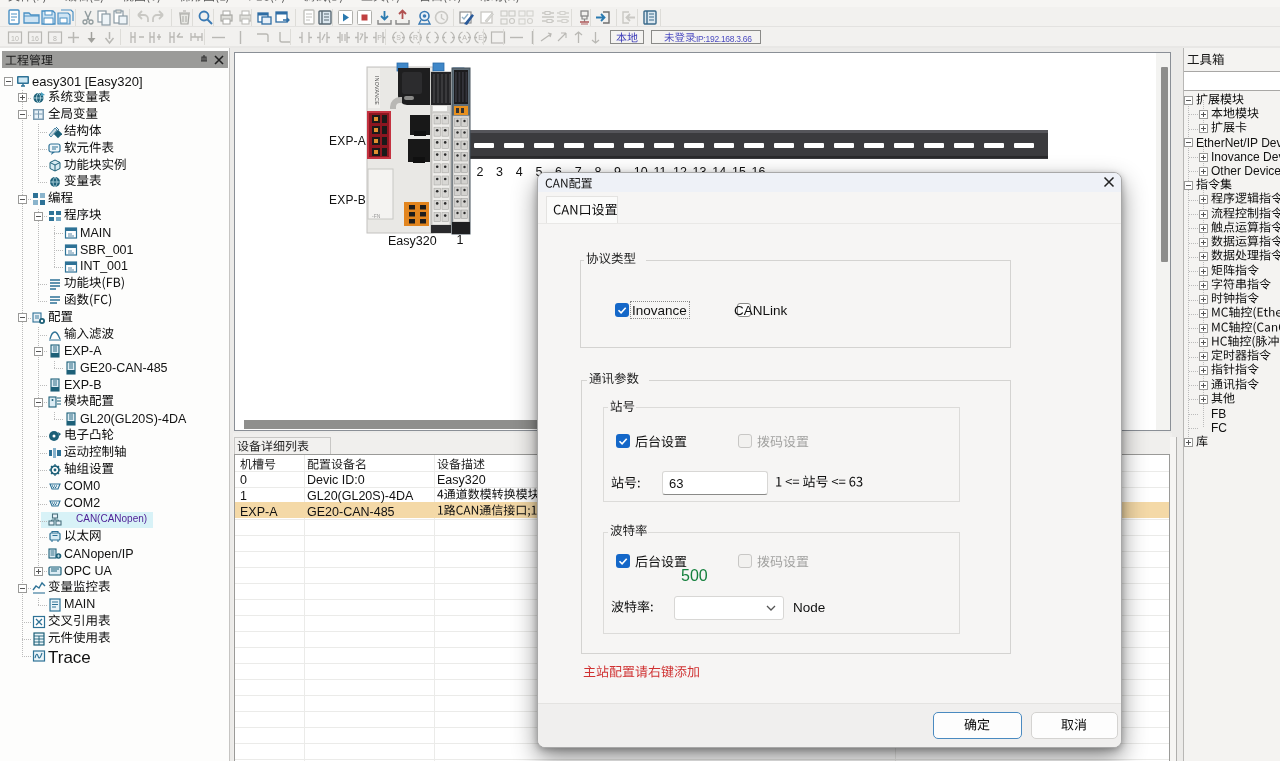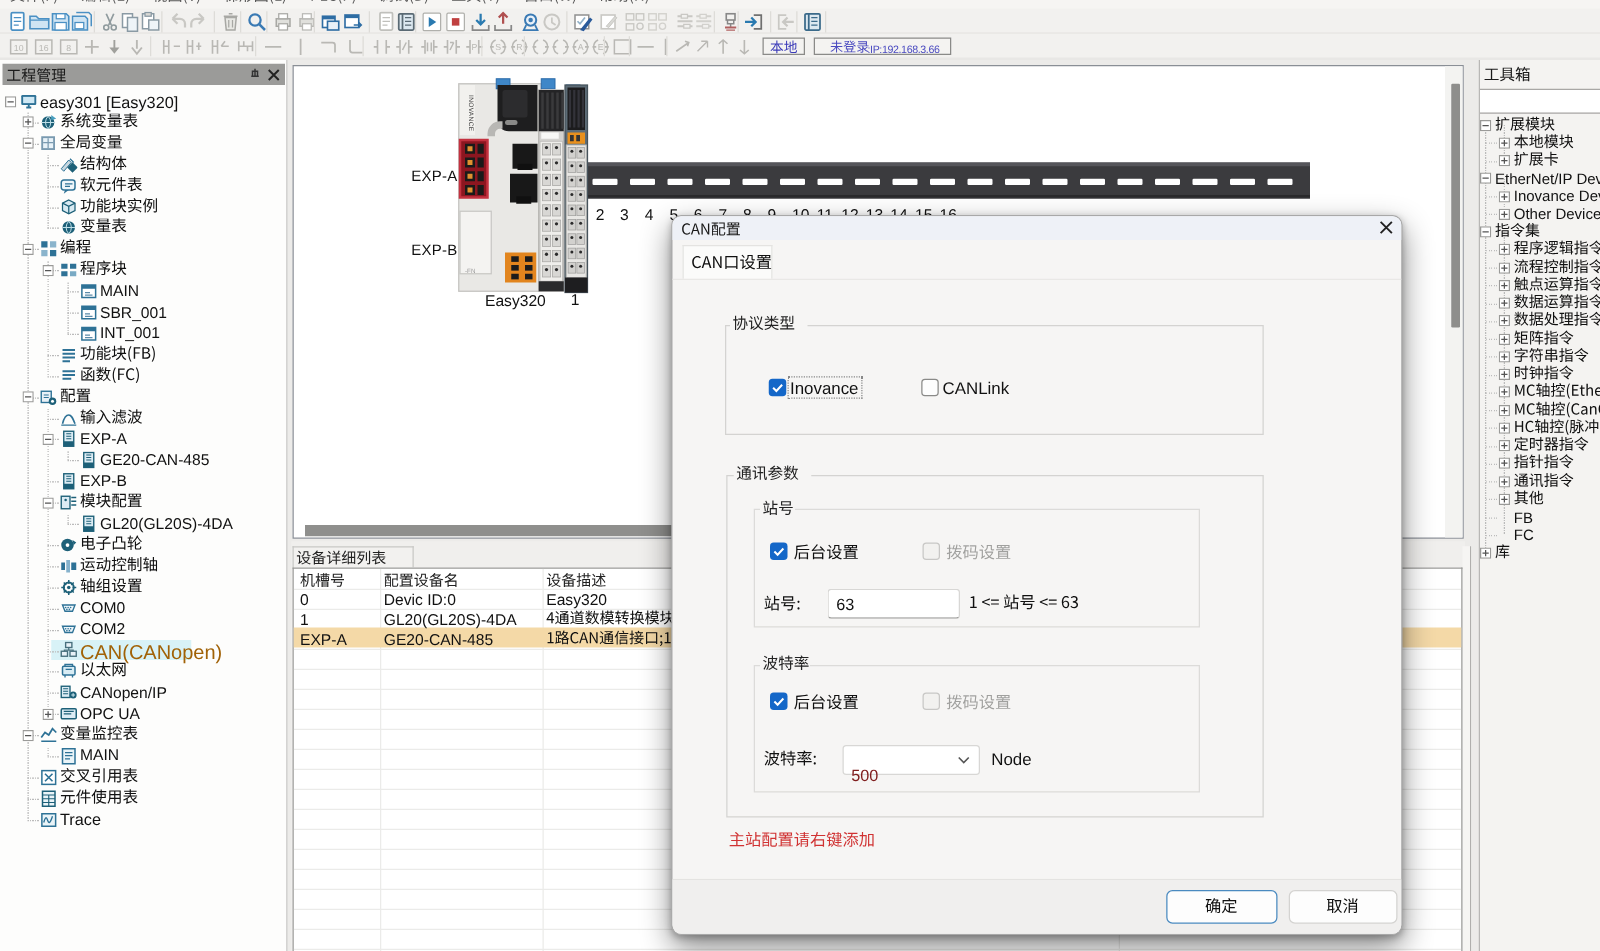--- a/index.html
+++ b/index.html
@@ -745,21 +745,21 @@
     <path d="M4.5 6h.01M6.5 6h.01M8.5 6h.01M5.5 7.5h.01M7.5 7.5h.01" stroke="#2e7296" stroke-width="1.3" stroke-linecap="round"></path>
   </svg>
 <div style="position:absolute;left:64px;top:496.04999999999995px;font-size:12.5px;color:#111;white-space:nowrap;line-height:1.2;">COM2</div>
 <div style="position:absolute;left:38px;top:520.5px;width:10px;height:1px;background-image:repeating-linear-gradient(90deg,#bbb 0 1px,transparent 1px 2px)"></div>
 <svg style="position:absolute;left:48px;top:513.45px" width="14" height="14" viewBox="0 0 14 14">
     <rect x="4.5" y="1" width="5" height="4" fill="#e8f2f8" stroke="#48707e" stroke-width="1.1"></rect>
     <rect x="1" y="8" width="5" height="4" fill="#e8f2f8" stroke="#48707e" stroke-width="1.1"></rect>
     <rect x="8" y="8" width="5" height="4" fill="#e8f2f8" stroke="#48707e" stroke-width="1.1"></rect>
     <path d="M7 5v2M3.5 8V7h7v1" stroke="#48707e" stroke-width="1" fill="none"></path>
   </svg>
-<div style="position:absolute;left:64px;top:512.95px;font-size:16px;color:#a16207;white-space:nowrap;line-height:1.2;">CAN(CANopen)</div>
+<div style="position:absolute;left:76px;top:512.95px;font-size:10px;color:#4c1d95;white-space:nowrap;line-height:1.2;">CAN(CANopen)</div>
 <div style="position:absolute;left:38px;top:537.3px;width:10px;height:1px;background-image:repeating-linear-gradient(90deg,#bbb 0 1px,transparent 1px 2px)"></div>
 <svg style="position:absolute;left:48px;top:530.3499999999999px" width="14" height="14" viewBox="0 0 14 14">
     <rect x="2" y="3" width="10" height="7" rx="1" fill="#d8ecf4" stroke="#2e7296" stroke-width="1.2"></rect>
     <path d="M4 3V1.5h6V3M4 10v2M10 10v2" stroke="#2e7296" stroke-width="1.1" fill="none"></path>
     <path d="M4.5 5.5h5" stroke="#2e7296" stroke-width="1"></path>
   </svg>
 <svg style="position:absolute;left:64.0px;top:529.3px;overflow:visible;" width="37.5" height="16.2">
     <g transform="translate(0,11.00) scale(0.01250,-0.01250)" fill="#111">
       <use href="#g4EE5" x="0"></use>
       <use href="#g592A" x="1000"></use>
@@ -835,21 +835,21 @@
       <use href="#g4F7F" x="2000"></use>
       <use href="#g7528" x="3000"></use>
       <use href="#g8868" x="4000"></use>
     </g>
   </svg>
 <div style="position:absolute;left:22px;top:655.6px;width:10px;height:1px;background-image:repeating-linear-gradient(90deg,#bbb 0 1px,transparent 1px 2px)"></div>
 <svg style="position:absolute;left:32px;top:648.6499999999999px" width="14" height="14" viewBox="0 0 14 14">
     <rect x="1.5" y="2" width="11" height="10" fill="#eaf4f8" stroke="#2e7296" stroke-width="1.2"></rect>
     <path d="M3 9c1-4 2-5 3-2s2 3 4-3" fill="none" stroke="#2e7296" stroke-width="1.1"></path>
   </svg>
-<div style="position:absolute;left:48px;top:648.1499999999999px;font-size:13px;color:#111;white-space:nowrap;line-height:1.2;">Trace</div>
+<div style="position:absolute;left:48px;top:648.1499999999999px;font-size:17px;color:#111;white-space:nowrap;line-height:1.2;">Trace</div>
 <div style="position:absolute;left:234px;top:51.5px;width:937px;height:379.5px;background:#fff;border:1px solid #8a8f96;"></div>
 <div style="position:absolute;left:1156px;top:53px;width:14px;height:377px;background:#f3f3f1;"></div>
 <div style="position:absolute;left:1161px;top:67px;width:7px;height:195px;background:#8e8e8c;border-radius:1px;"></div>
 <div style="position:absolute;left:244px;top:419.5px;width:440px;height:9.5px;background:#8f8f8d;"></div>
 <svg style="position:absolute;left:328px;top:58px" width="725" height="192" viewBox="0 0 725 192">
     <rect x="138" y="72" width="582" height="29" fill="#3b3b3e"></rect>
     <rect x="138" y="72" width="582" height="3" fill="#55555a"></rect>
     <rect x="138" y="98" width="582" height="2" fill="#2a2a2c"></rect>
     <rect x="146" y="85" width="20" height="5" rx="1" fill="#fff"></rect>
     <rect x="176" y="85" width="20" height="5" rx="1" fill="#fff"></rect>
@@ -1499,21 +1499,21 @@
       <use href="#g578B" x="3000"></use>
     </g>
   </svg>
 <div style="position:absolute;left:615px;top:303px;width:14px;height:14px;background:#1467c8;border-radius:3px;"></div>
 <svg style="position:absolute;left:615px;top:303px" width="14" height="14">
     <path d="M3.5 7.2l2.6 2.6 4.6-5" stroke="#fff" stroke-width="1.6" fill="none"></path>
   </svg>
 <div style="position:absolute;left:632px;top:303px;font-size:13.5px;color:#111;white-space:nowrap;line-height:1.2;">Inovance</div>
 <div style="position:absolute;left:630px;top:301px;width:60px;height:18px;border:1px dotted #888;"></div>
 <div style="position:absolute;left:737px;top:303px;width:14px;height:14px;background:#fdfdfd;border:1px solid #8a8a88;border-radius:3px;"></div>
-<div style="position:absolute;left:754px;top:303px;font-size:13.5px;color:#111;white-space:nowrap;line-height:1.2;">CANLink</div>
+<div style="position:absolute;left:734px;top:303px;font-size:13.5px;color:#111;white-space:nowrap;line-height:1.2;">CANLink</div>
 <div style="position:absolute;left:581px;top:380px;width:430px;height:274px;border:1px solid #d4d3d1;"></div>
 <div style="position:absolute;left:587px;top:372px;width:62px;height:14px;background:#f6f5f4;"></div>
 <svg style="position:absolute;left:589.0px;top:371.5px;overflow:visible;" width="50.0" height="16.2">
     <g transform="translate(0,11.00) scale(0.01250,-0.01250)" fill="#222">
       <use href="#g901A" x="0"></use>
       <use href="#g8BAF" x="1000"></use>
       <use href="#g53C2" x="2000"></use>
       <use href="#g6570" x="3000"></use>
     </g>
   </svg>
@@ -1600,21 +1600,21 @@
   </svg>
 <svg style="position:absolute;left:611.0px;top:599.5px;overflow:visible;" width="42.6" height="16.9">
     <g transform="translate(0,11.44) scale(0.01300,-0.01300)" fill="#111">
       <use href="#g6CE2" x="0"></use>
       <use href="#g7279" x="1000"></use>
       <use href="#g7387" x="2000"></use>
       <use href="#g003A" x="3000"></use>
     </g>
   </svg>
 <div style="position:absolute;left:674px;top:596px;width:110px;height:24px;background:#fff;border:1px solid #d8d7d5;border-radius:3px;"></div>
-<div style="position:absolute;left:681px;top:613px;font-size:13px;color:#7f1d1d;white-space:nowrap;line-height:1.2;">500</div>
+<div style="position:absolute;left:681px;top:566px;font-size:16px;color:#15803d;white-space:nowrap;line-height:1.2;">500</div>
 <svg style="position:absolute;left:765px;top:603px" width="12" height="10">
     <path d="M2 3l4 4 4-4" fill="none" stroke="#555" stroke-width="1.3"></path>
   </svg>
 <div style="position:absolute;left:793px;top:599.5px;font-size:13.5px;color:#111;white-space:nowrap;line-height:1.2;">Node</div>
 <svg style="position:absolute;left:583.0px;top:664.5px;overflow:visible;" width="117.0" height="16.9">
     <g transform="translate(0,11.44) scale(0.01300,-0.01300)" fill="#d03232">
       <use href="#g4E3B" x="0"></use>
       <use href="#g7AD9" x="1000"></use>
       <use href="#g914D" x="2000"></use>
       <use href="#g7F6E" x="3000"></use>

